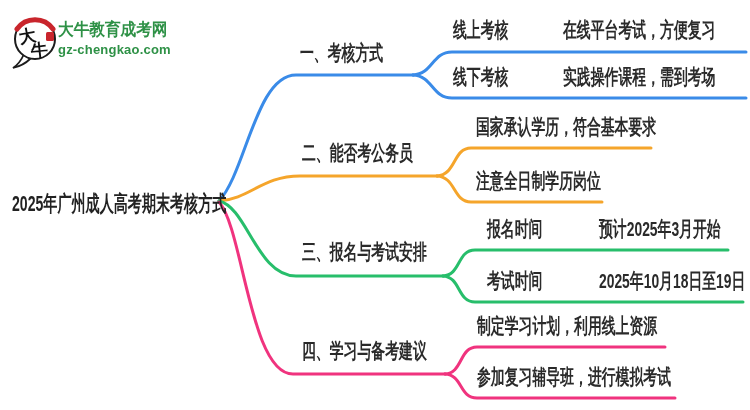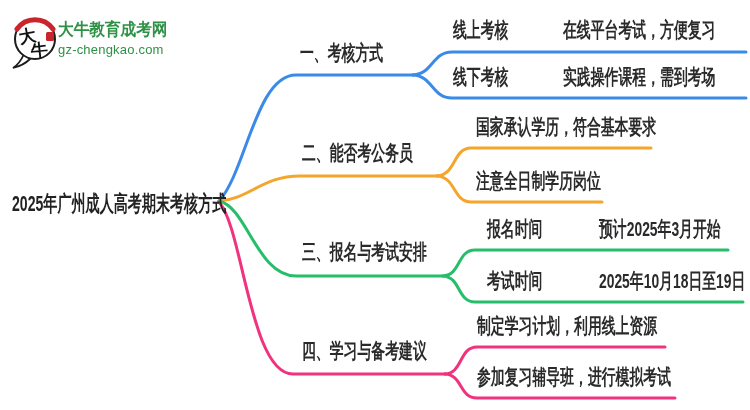--- a/index.html
+++ b/index.html
@@ -14,21 +14,21 @@
     transform:scaleX(0.66);transform-origin:0 0;
   }
   .central{font-size:22px;line-height:27px;transform:scaleX(0.64);color:#222;}
   .brand-name{
     position:absolute;left:58px;top:20px;color:#2E9146;
     font-weight:bold;font-size:17px;line-height:20px;white-space:nowrap;
     transform:scaleX(0.92);transform-origin:0 0;
   }
   .brand-url{
     position:absolute;left:58px;top:42px;color:#2E9146;
-    font-weight:normal;font-size:13px;letter-spacing:0.2px;white-space:nowrap;
+    font-weight:bold;font-size:13px;letter-spacing:0.2px;white-space:nowrap;
   }
   .logo-svg{position:absolute;left:8px;top:12px;}
 </style>
 </head>
 <body>
 
 <div class="canvas">
 
   <svg class="logo-svg" width="54" height="58" viewBox="0 0 54 58">
 

